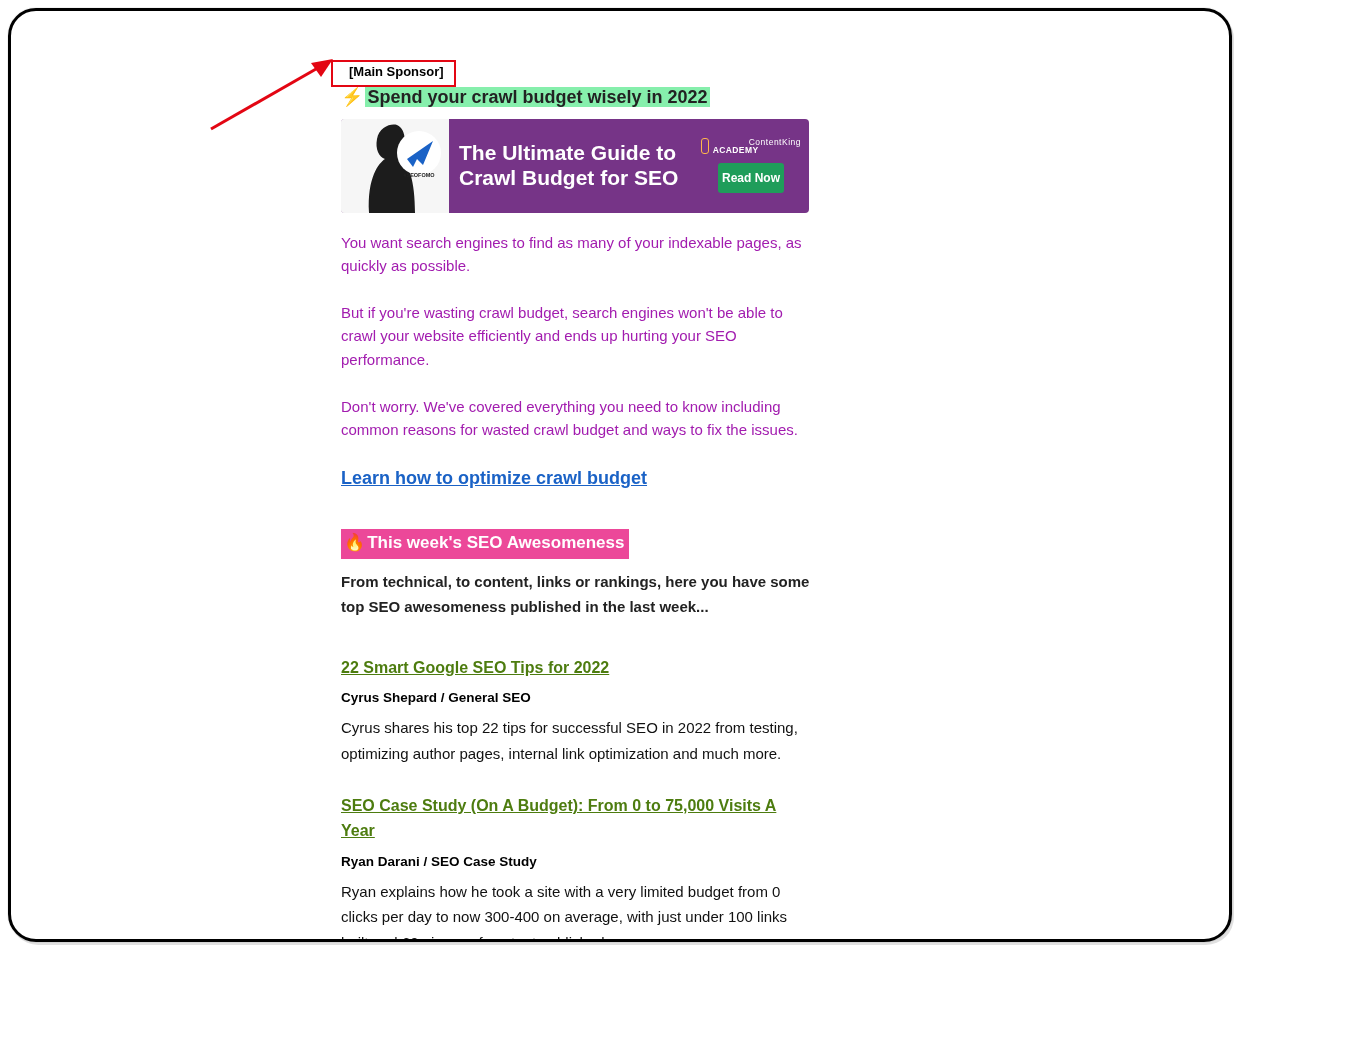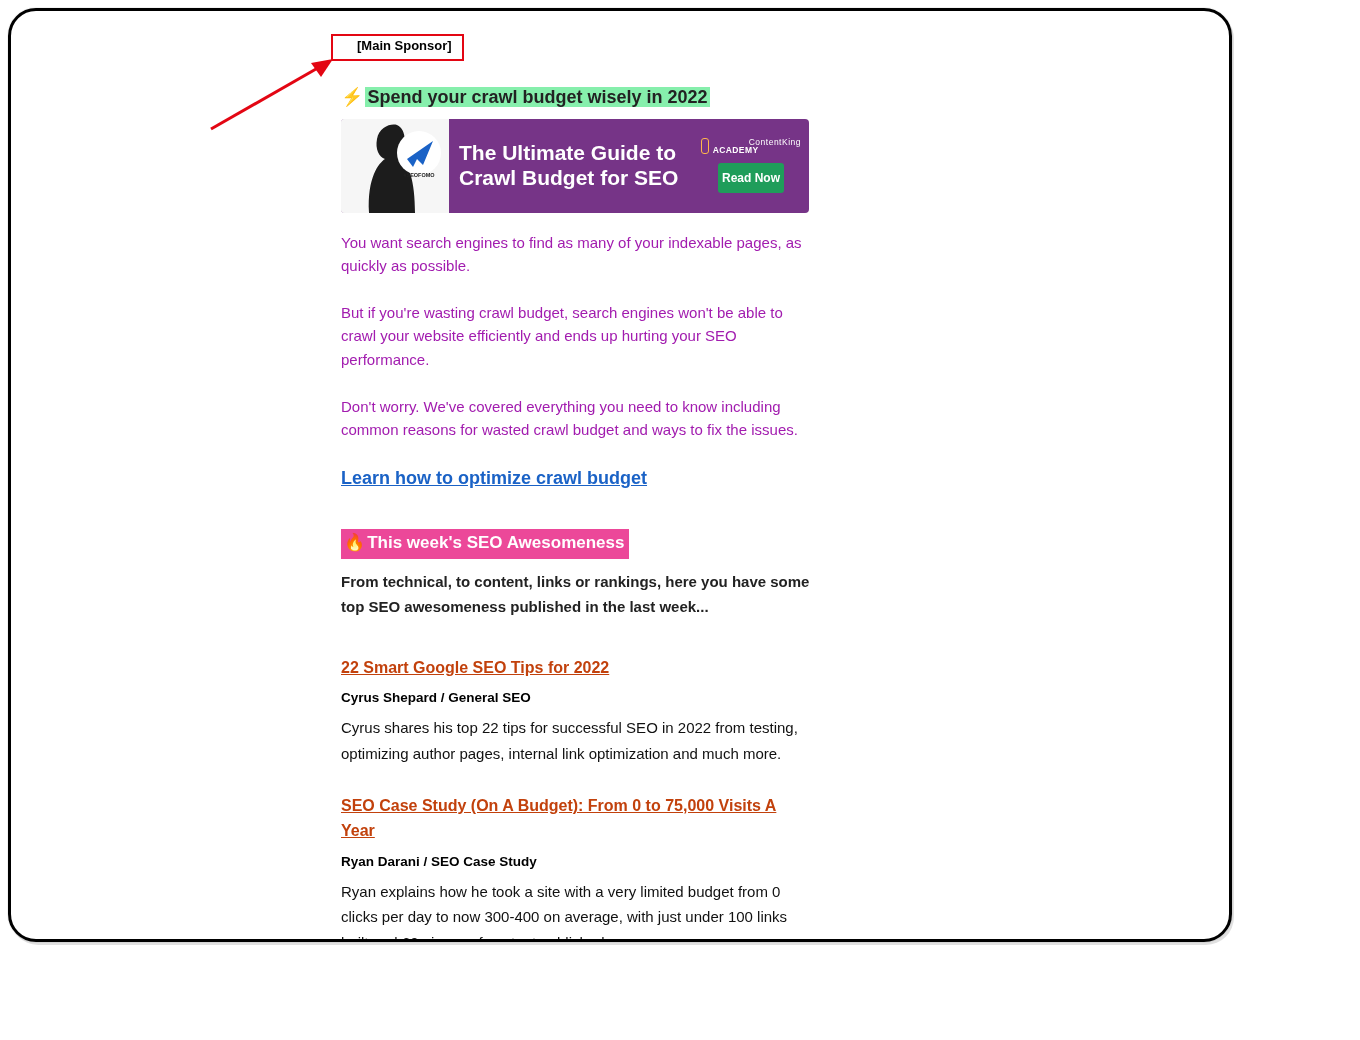--- a/index.html
+++ b/index.html
@@ -31,23 +31,23 @@
     position: absolute;
     left: 330px;
     top: 48px;
     width: 470px; 
     line-height: 1.55;
   }
 
   .sponsor-label-box {
     position: absolute;
     left: 320px;
-    top: 23px;
+    top: 49px;
     border: 2px solid #e30613;
-    padding: 2px 10px 6px 24px;
+    padding: 2px 10px 6px 16px;
     font-weight: 700;
     font-size: 13px;
     color: #000;
     background: transparent;
   }
 
   
   .arrow-svg {
     position: absolute;
     left: 190px;
@@ -170,21 +170,21 @@
 
   .lede {
     font-weight: 700;
     font-size: 15px;
     line-height: 1.7;
     margin-bottom: 36px;
   }
 
   .article { margin-bottom: 28px; }
   .article a.title {
-    color: #c2410c;
+    color: #4d7c0f;
     font-weight: 800;
     text-decoration: underline;
     font-size: 16px;
   }
   .article .meta {
     font-weight: 700;
     font-size: 13.5px;
     margin: 8px 0 6px;
     color: #000;
   }

